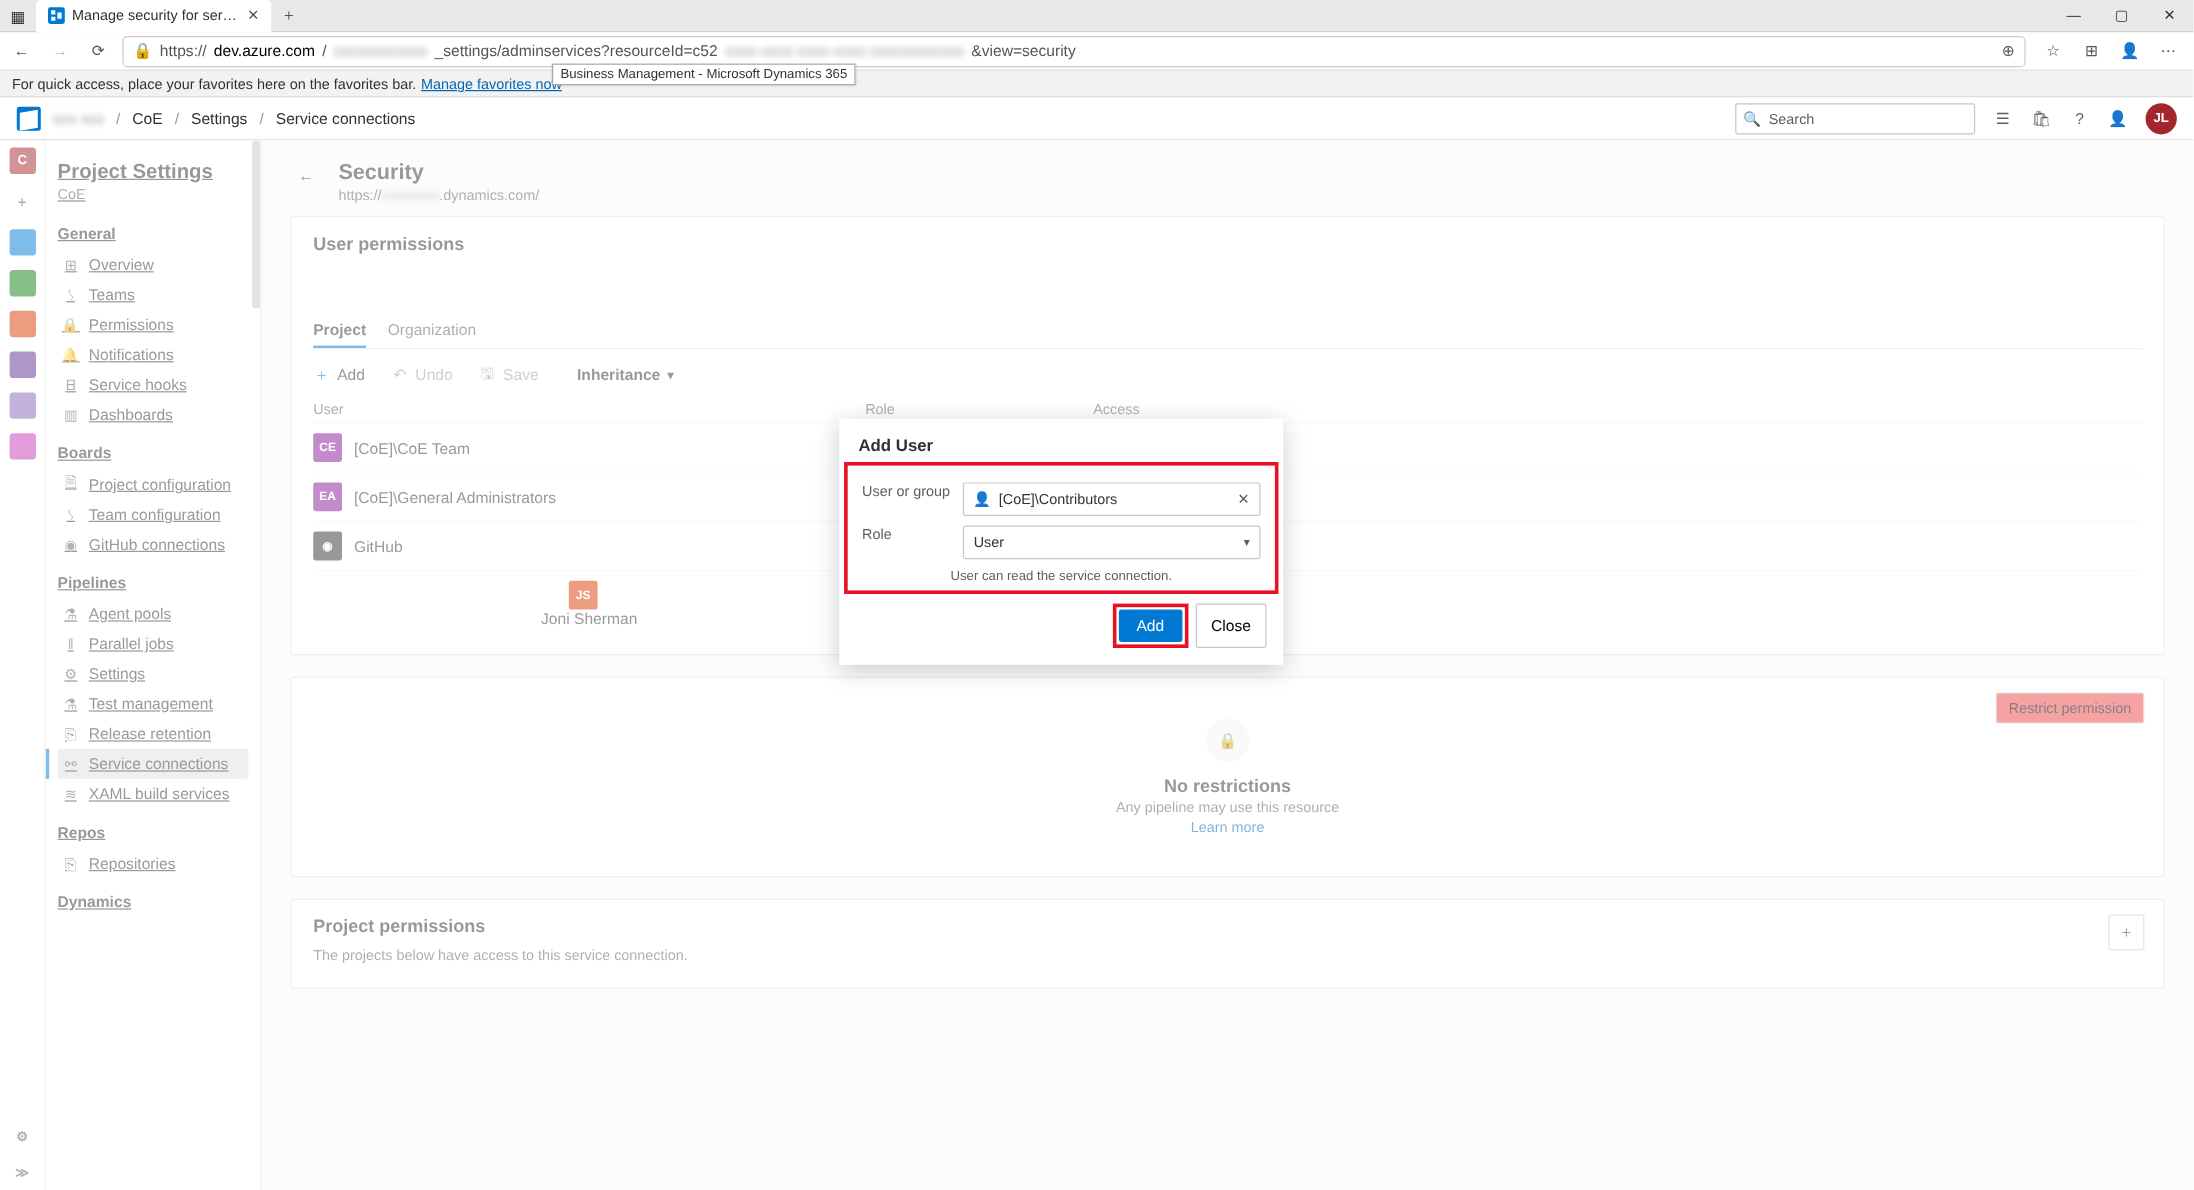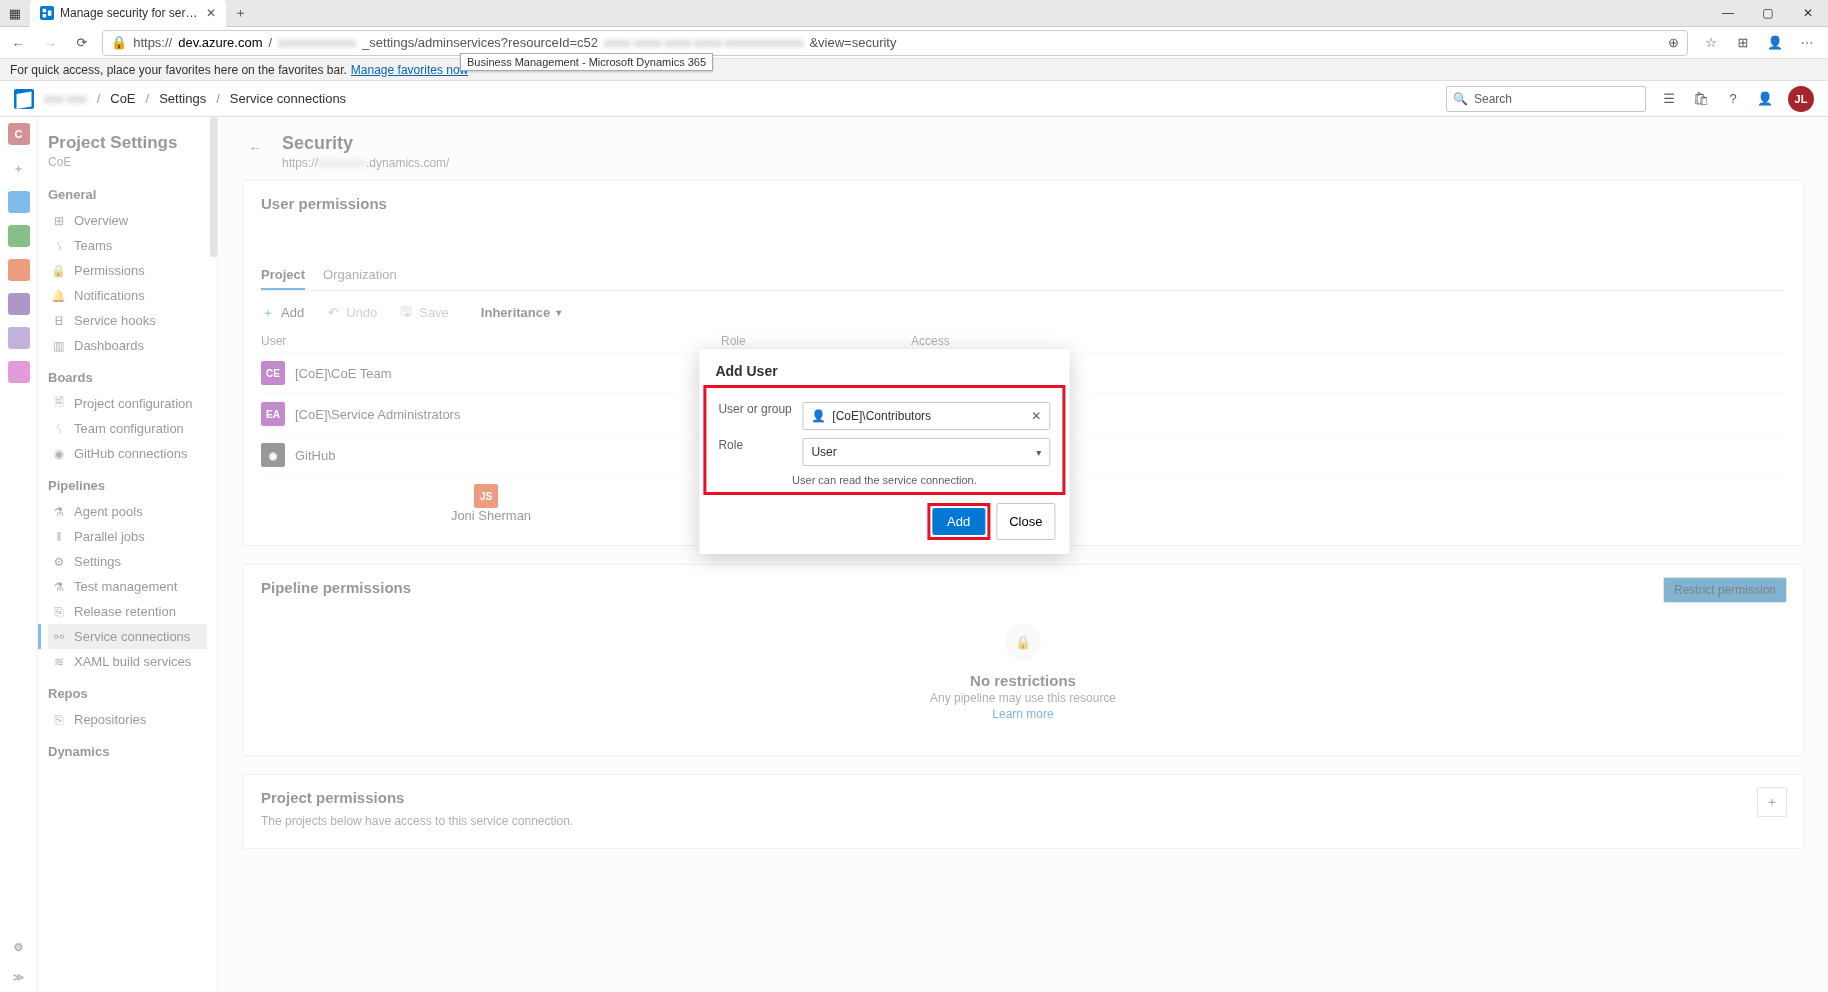--- a/index.html
+++ b/index.html
@@ -41,21 +41,21 @@
 .hdr-icon { width: 18px; height: 18px; display:flex; align-items:center; justify-content:center; color: #605e5c; cursor:pointer; }
 .avatar { width: 26px; height: 26px; border-radius: 50%; background: #a4262c; color:#fff; display:flex; align-items:center; justify-content:center; font-size:11px; font-weight: 600; cursor:pointer;}
 
 
 .layout { display:flex; height: calc(100vh - 117px); position:relative; }
 .rail { width: 38px; border-right: 1px solid #e1dfdd; display:flex; flex-direction:column; align-items:center; padding-top:6px; gap:12px; }
 .rail-item { width: 22px; height: 22px; border-radius:3px; display:flex; align-items:center; justify-content:center; cursor:pointer; font-size:11px; color:#fff; font-weight:600;}
 .rail-plus { color:#605e5c; background:transparent;}
 .rail-bottom { margin-top:auto; margin-bottom:4px; width:100%; display:flex; flex-direction:column; align-items:center; gap:8px; }
 
-.sidebar { width: 180px; border-right: 1px solid #e1dfdd; padding: 16px 10px; overflow-y:auto; position:relative; }
+.sidebar { width: 180px; border-right: 1px solid #e1dfdd; padding: 16px 10px; overflow-y:auto; position:relative;text-decoration:underline; }
 .sidebar h2 { font-size: 17px; font-weight: 600; margin-bottom: 2px; }
 .sidebar .proj { font-size: 12px; color: #605e5c; margin-bottom: 18px; }
 .side-group { font-size: 13px; font-weight:600; margin: 12px 0 6px; }
 .side-item { display:flex; align-items:center; gap:8px; padding: 5px 4px; font-size:13px; cursor:pointer; border-radius:2px;}
 .side-item.active { background:#e1dfdd; position:relative;}
 .side-item.active::before { content:""; position:absolute; left:-10px; top:0; bottom:0; width:3px; background:#0078d4;}
 .side-icon { width:14px; height:14px; color:#605e5c; display:flex; align-items:center; justify-content:center; font-size:12px;}
 
 .main { flex:1; background:#f8f8f8; overflow-y:auto; padding: 16px 24px 40px; }
 .page-head { display:flex; align-items:flex-start; gap: 14px; margin-bottom: 10px;}
@@ -81,21 +81,21 @@
 .col-access { flex: 1; }
 .table-row { display:flex; align-items:flex-start; padding: 8px 0; border-top:1px solid #f3f2f1; font-size:13px;gap:40px;}
 .user-avatar { width:24px; height:24px; border-radius:2px; margin-right:10px; display:flex; align-items:center; justify-content:center; font-size:10px; color:#fff; font-weight:600;}
 
 .empty-center { text-align:center; padding: 20px 0; }
 .lock-circle { width:36px; height:36px; border-radius:50%; background:#f3f2f1; display:flex; align-items:center; justify-content:center; margin: 0 auto 12px; color:#605e5c;}
 .empty-title { font-size:15px; font-weight:600; }
 .empty-sub { font-size:12px; color:#605e5c; margin-top:2px;}
 .empty-link { font-size:12px; color:#0067b8; cursor:pointer; margin-top:2px;}
 .panel-corner { position:absolute; right:16px; top:12px; }
-.btn-secondary { border:1px solid #c8c6c4; background:#0369a1; padding:5px 10px; font-size:12px; cursor:pointer; border-radius:2px;}
+.btn-secondary { border:1px solid #c8c6c4; background:#ef4444; padding:5px 10px; font-size:12px; cursor:pointer; border-radius:2px;}
 .plus-btn { width:30px; height:30px; border:1px solid #c8c6c4; background:#fff; display:flex; align-items:center; justify-content:center; cursor:pointer; border-radius:2px;}
 
 
 .overlay { position:absolute; inset:0; background: rgba(255,255,255,.5); z-index:20; }
 .modal { position:absolute; top: 232px; left: 50%; transform: translateX(-58%); width: 370px; background:#fff; box-shadow: 0 4px 20px rgba(0,0,0,.2); z-index:30; padding-bottom:14px;}
 .modal-title { font-size:14px; font-weight:600; padding: 14px 16px 6px;}
 .modal-body { padding: 6px 12px; border: 3px solid #e81123; margin: 0 4px 8px;}
 .form-row { display:flex; margin: 8px 0; gap: 8px;}
 .form-label { width: 76px; font-size:12px; color:#605e5c;}
 .form-input { flex:1; height:28px; border:1px solid #c8c6c4; border-radius:2px; display:flex; align-items:center; padding:0 8px; font-size:12px; gap:6px;}
@@ -330,21 +330,21 @@
         <div class="col-user" style="display:flex;align-items:center;">
             <div class="user-avatar" style="background:#881798">CE</div>
             <span>[CoE]\CoE Team</span>
           </div>
         <div class="col-role"></div>
         <div class="col-access">Inherited</div>
       </div>
       <div class="table-row">
         <div class="col-user" style="display:flex;align-items:center;">
             <div class="user-avatar" style="background:#881798">EA</div>
-            <span>[CoE]\Service Administrators</span>
+            <span>[CoE]\General Administrators</span>
           </div>
         <div class="col-role"></div>
         <div class="col-access">Inherited</div>
       </div>
       <div class="table-row">
         <div class="col-user" style="display:flex;align-items:center;">
             <div class="user-avatar" style="background:#323130">◉</div>
             <span>GitHub</span>
           </div>
         <div class="col-role"></div>
@@ -355,21 +355,20 @@
             <div class="user-avatar" style="background:#d83b01">JS</div>
             <span>Joni Sherman</span>
           </div>
         <div class="col-role"></div>
         <div class="col-access">Assigned</div>
       </div>
     </div>
 
     <div class="panel">
       <div class="panel-corner"><button class="btn-secondary">Restrict permission</button></div>
-      <h3>Pipeline permissions</h3>
       <div class="empty-center">
         <div class="lock-circle">🔒</div>
         <div class="empty-title">No restrictions</div>
         <div class="empty-sub">Any pipeline may use this resource</div>
         <div class="empty-link">Learn more</div>
       </div>
     </div>
 
     <div class="panel">
       <div class="panel-corner">

